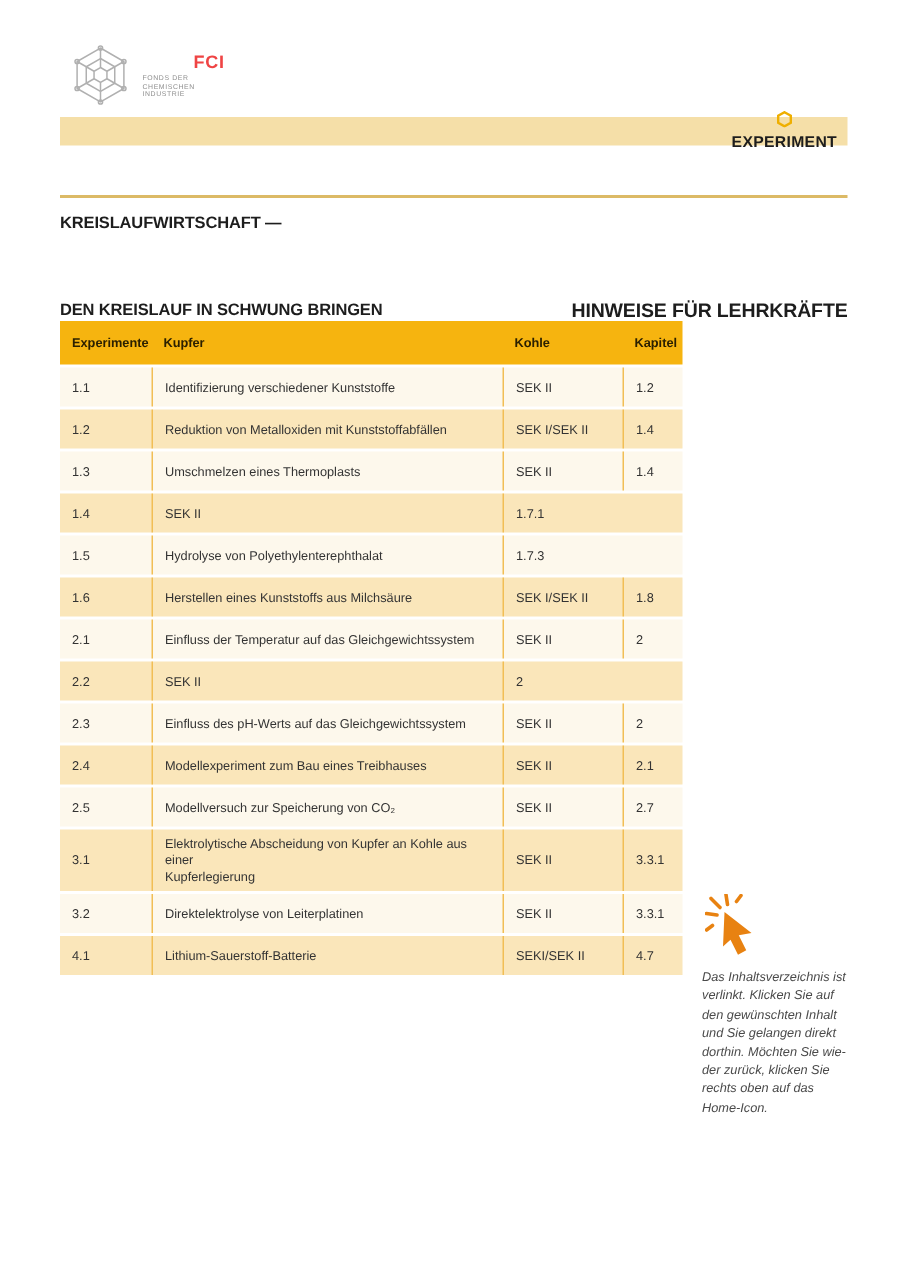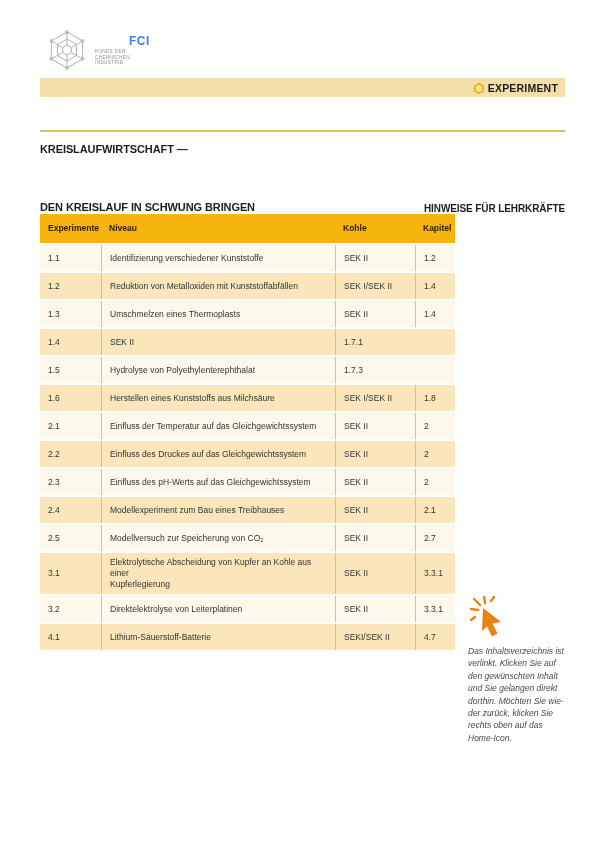--- a/index.html
+++ b/index.html
@@ -20,21 +20,21 @@
     top: 28px; left: 45px;
     display: flex;
     align-items: flex-start;
     gap: 6px;
   }
   .logo-crystal { width: 44px; height: 44px; }
   .logo-text { padding-top: 7px; color: #8f8f8f; }
   .logo-abbr {
     font-size: 12px;
     font-weight: bold;
-    color: #3b82f6;
+    color: #ef4444;
     letter-spacing: 0.5px;
     line-height: 12px;
     padding-left: 34px;
   }
   .logo-sub {
     font-size: 4.6px;
     letter-spacing: 0.4px;
     line-height: 5.6px;
     color: #8f8f8f;
     margin-top: 2px;
@@ -46,22 +46,23 @@
     top: 78px; left: 40px;
     width: 525px; height: 19px;
     background: #f5dfa8;
     display: flex;
     align-items: center;
     justify-content: flex-end;
     padding-right: 7px;
   }
   .badge {
     display: flex;
-    align-items: flex-end;
+    align-items: center;
     gap: 4px;
+    flex-direction: column;
   }
   .badge-label {
     font-size: 10.5px;
     font-weight: bold;
     color: #1d1d1d;
     letter-spacing: 0.2px;
   }
 
   
   .title-row {
@@ -74,21 +75,21 @@
   }
   .title-left { line-height: 13.5px; }
   .title-line {
     font-size: 11px;
     font-weight: bold;
     color: #1d1d1d;
     letter-spacing: -0.1px;
     margin-top: 44px;
   }
   .title-right {
-    font-size: 10px;
+    font-size: 13px;
     font-weight: bold;
     color: #1d1d1d;
     letter-spacing: -0.1px;
     padding-bottom: 0px;
   }
   .gold-rule {
     position: absolute;
     top: 130px; left: 40px;
     width: 525px; height: 2px;
     background: #dcba66;
@@ -198,21 +199,21 @@
       <div class="title-line">KREISLAUFWIRTSCHAFT —</div>
       <div class="title-line">DEN KREISLAUF IN SCHWUNG BRINGEN</div>
     </div>
     <div class="title-right">HINWEISE FÜR LEHRKRÄFTE</div>
   </div>
   <div class="gold-rule"></div>
 
   <div class="toc-table">
     <div class="t-row t-head">
       <div class="t-cell">Experimente</div>
-      <div class="t-cell">Niveau</div>
+      <div class="t-cell">Kupfer</div>
       <div class="t-cell">Kohle</div>
       <div class="t-cell">Kapitel</div>
     </div>
 
     <div class="t-row t-body-row cream">
       <div class="t-cell">1.1</div>
       <div class="t-cell">Identifizierung verschiedener Kunststoffe</div>
       <div class="t-cell">SEK II</div>
       <div class="t-cell">1.2</div>
     </div>
@@ -245,21 +246,20 @@
       <div class="t-cell">1.8</div>
     </div>
     <div class="t-row t-body-row cream">
       <div class="t-cell">2.1</div>
       <div class="t-cell">Einfluss der Temperatur auf das Gleichgewichtssystem</div>
       <div class="t-cell">SEK II</div>
       <div class="t-cell">2</div>
     </div>
     <div class="t-row t-body-row tan">
       <div class="t-cell">2.2</div>
-      <div class="t-cell">Einfluss des Druckes auf das Gleichgewichtssystem</div>
       <div class="t-cell">SEK II</div>
       <div class="t-cell">2</div>
     </div>
     <div class="t-row t-body-row cream">
       <div class="t-cell">2.3</div>
       <div class="t-cell">Einfluss des pH-Werts auf das Gleichgewichtssystem</div>
       <div class="t-cell">SEK II</div>
       <div class="t-cell">2</div>
     </div>
     <div class="t-row t-body-row tan">

